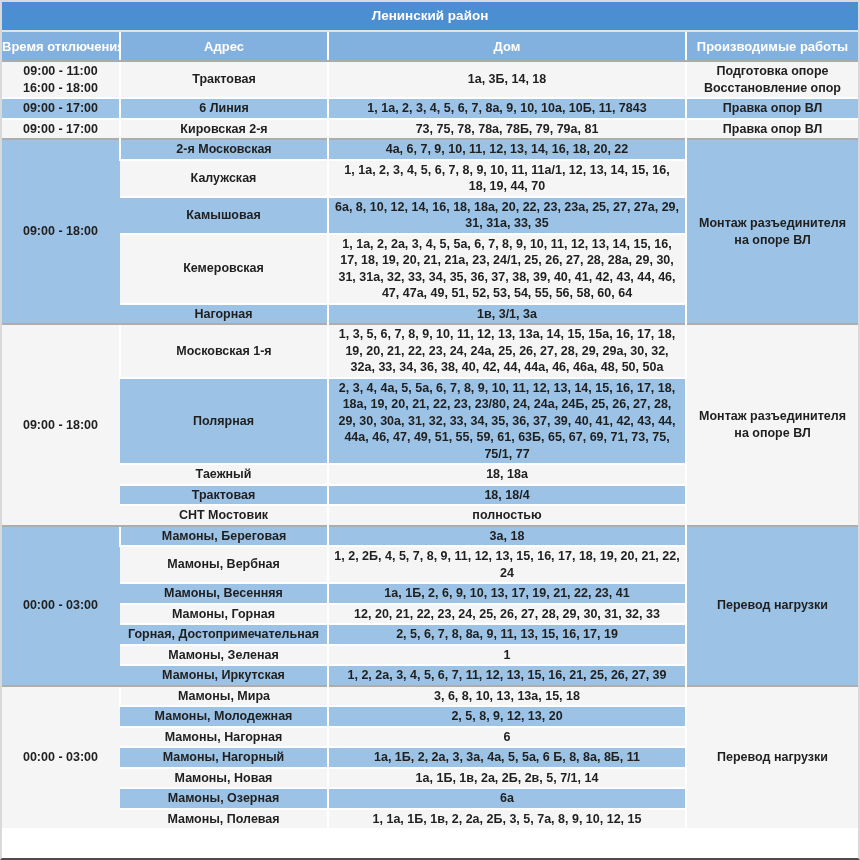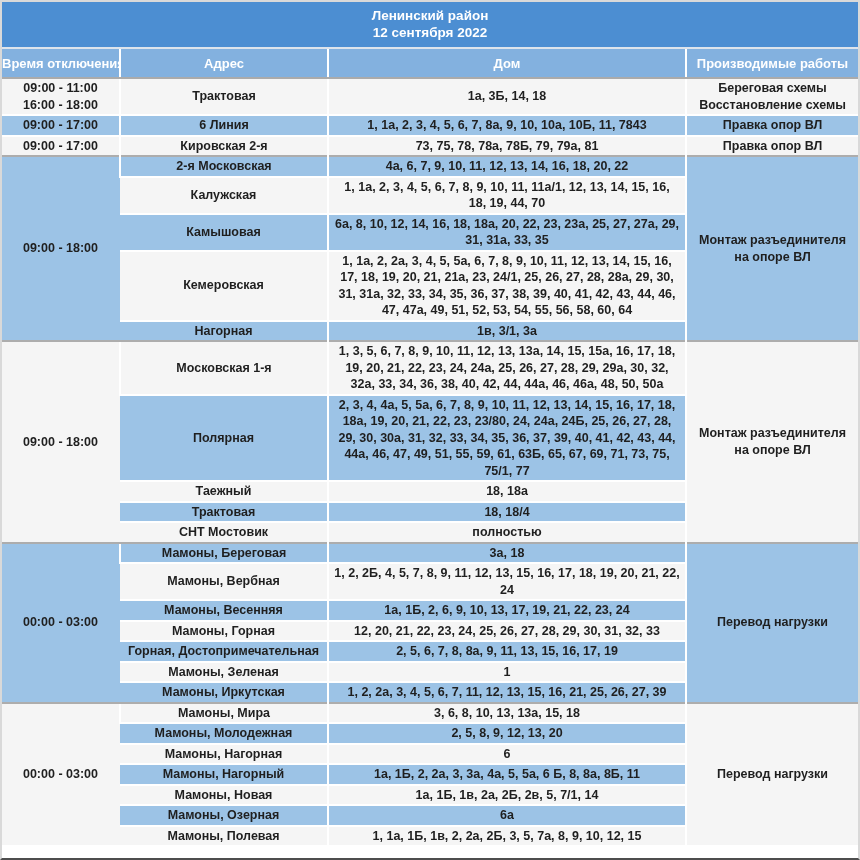--- a/index.html
+++ b/index.html
@@ -65,21 +65,20 @@
   tr.row-blue  td { background: var(--row-blue, #9cc3e6); }
   tr.group-start td { border-top: 2px solid var(--separator, #adadad); }
 </style>
 </head>
 <body>
 
 <div class="frame">
 
   <div class="titlebar">
     <div class="tline">Ленинский район</div>
-    <div class="tline">12 сентября 2022</div>
   </div>
 
   <table>
     <colgroup>
       <col style="width:118px">
       <col style="width:208px">
       <col style="width:358px">
       <col style="width:172px">
     </colgroup>
     <thead>
@@ -92,22 +91,22 @@
     </thead>
     <tbody id="tbody">
         <tr class="row-light">
           <td>
             <div>09:00 - 11:00</div>
             <div>16:00 - 18:00</div>
           </td>
           <td>Трактовая</td>
           <td>1а, 3Б, 14, 18</td>
           <td>
-            <div>Береговая схемы</div>
-            <div>Восстановление схемы</div>
+            <div>Подготовка опоре</div>
+            <div>Восстановление опор</div>
           </td>
         </tr>
         <tr class="row-blue">
           <td>
             <div>09:00 - 17:00</div>
           </td>
           <td>6 Линия</td>
           <td>1, 1а, 2, 3, 4, 5, 6, 7, 8а, 9, 10, 10а, 10Б, 11, 7843</td>
           <td>
             <div>Правка опор ВЛ</div>
@@ -184,21 +183,21 @@
           <td rowspan="7">
             <div>Перевод нагрузки</div>
           </td>
         </tr>
         <tr class="row-light">
           <td>Мамоны, Вербная</td>
           <td>1, 2, 2Б, 4, 5, 7, 8, 9, 11, 12, 13, 15, 16, 17, 18, 19, 20, 21, 22, 24</td>
         </tr>
         <tr class="row-blue">
           <td>Мамоны, Весенняя</td>
-          <td>1а, 1Б, 2, 6, 9, 10, 13, 17, 19, 21, 22, 23, 24</td>
+          <td>1а, 1Б, 2, 6, 9, 10, 13, 17, 19, 21, 22, 23, 41</td>
         </tr>
         <tr class="row-light">
           <td>Мамоны, Горная</td>
           <td>12, 20, 21, 22, 23, 24, 25, 26, 27, 28, 29, 30, 31, 32, 33</td>
         </tr>
         <tr class="row-blue">
           <td>Горная, Достопримечательная</td>
           <td>2, 5, 6, 7, 8, 8а, 9, 11, 13, 15, 16, 17, 19</td>
         </tr>
         <tr class="row-light">

